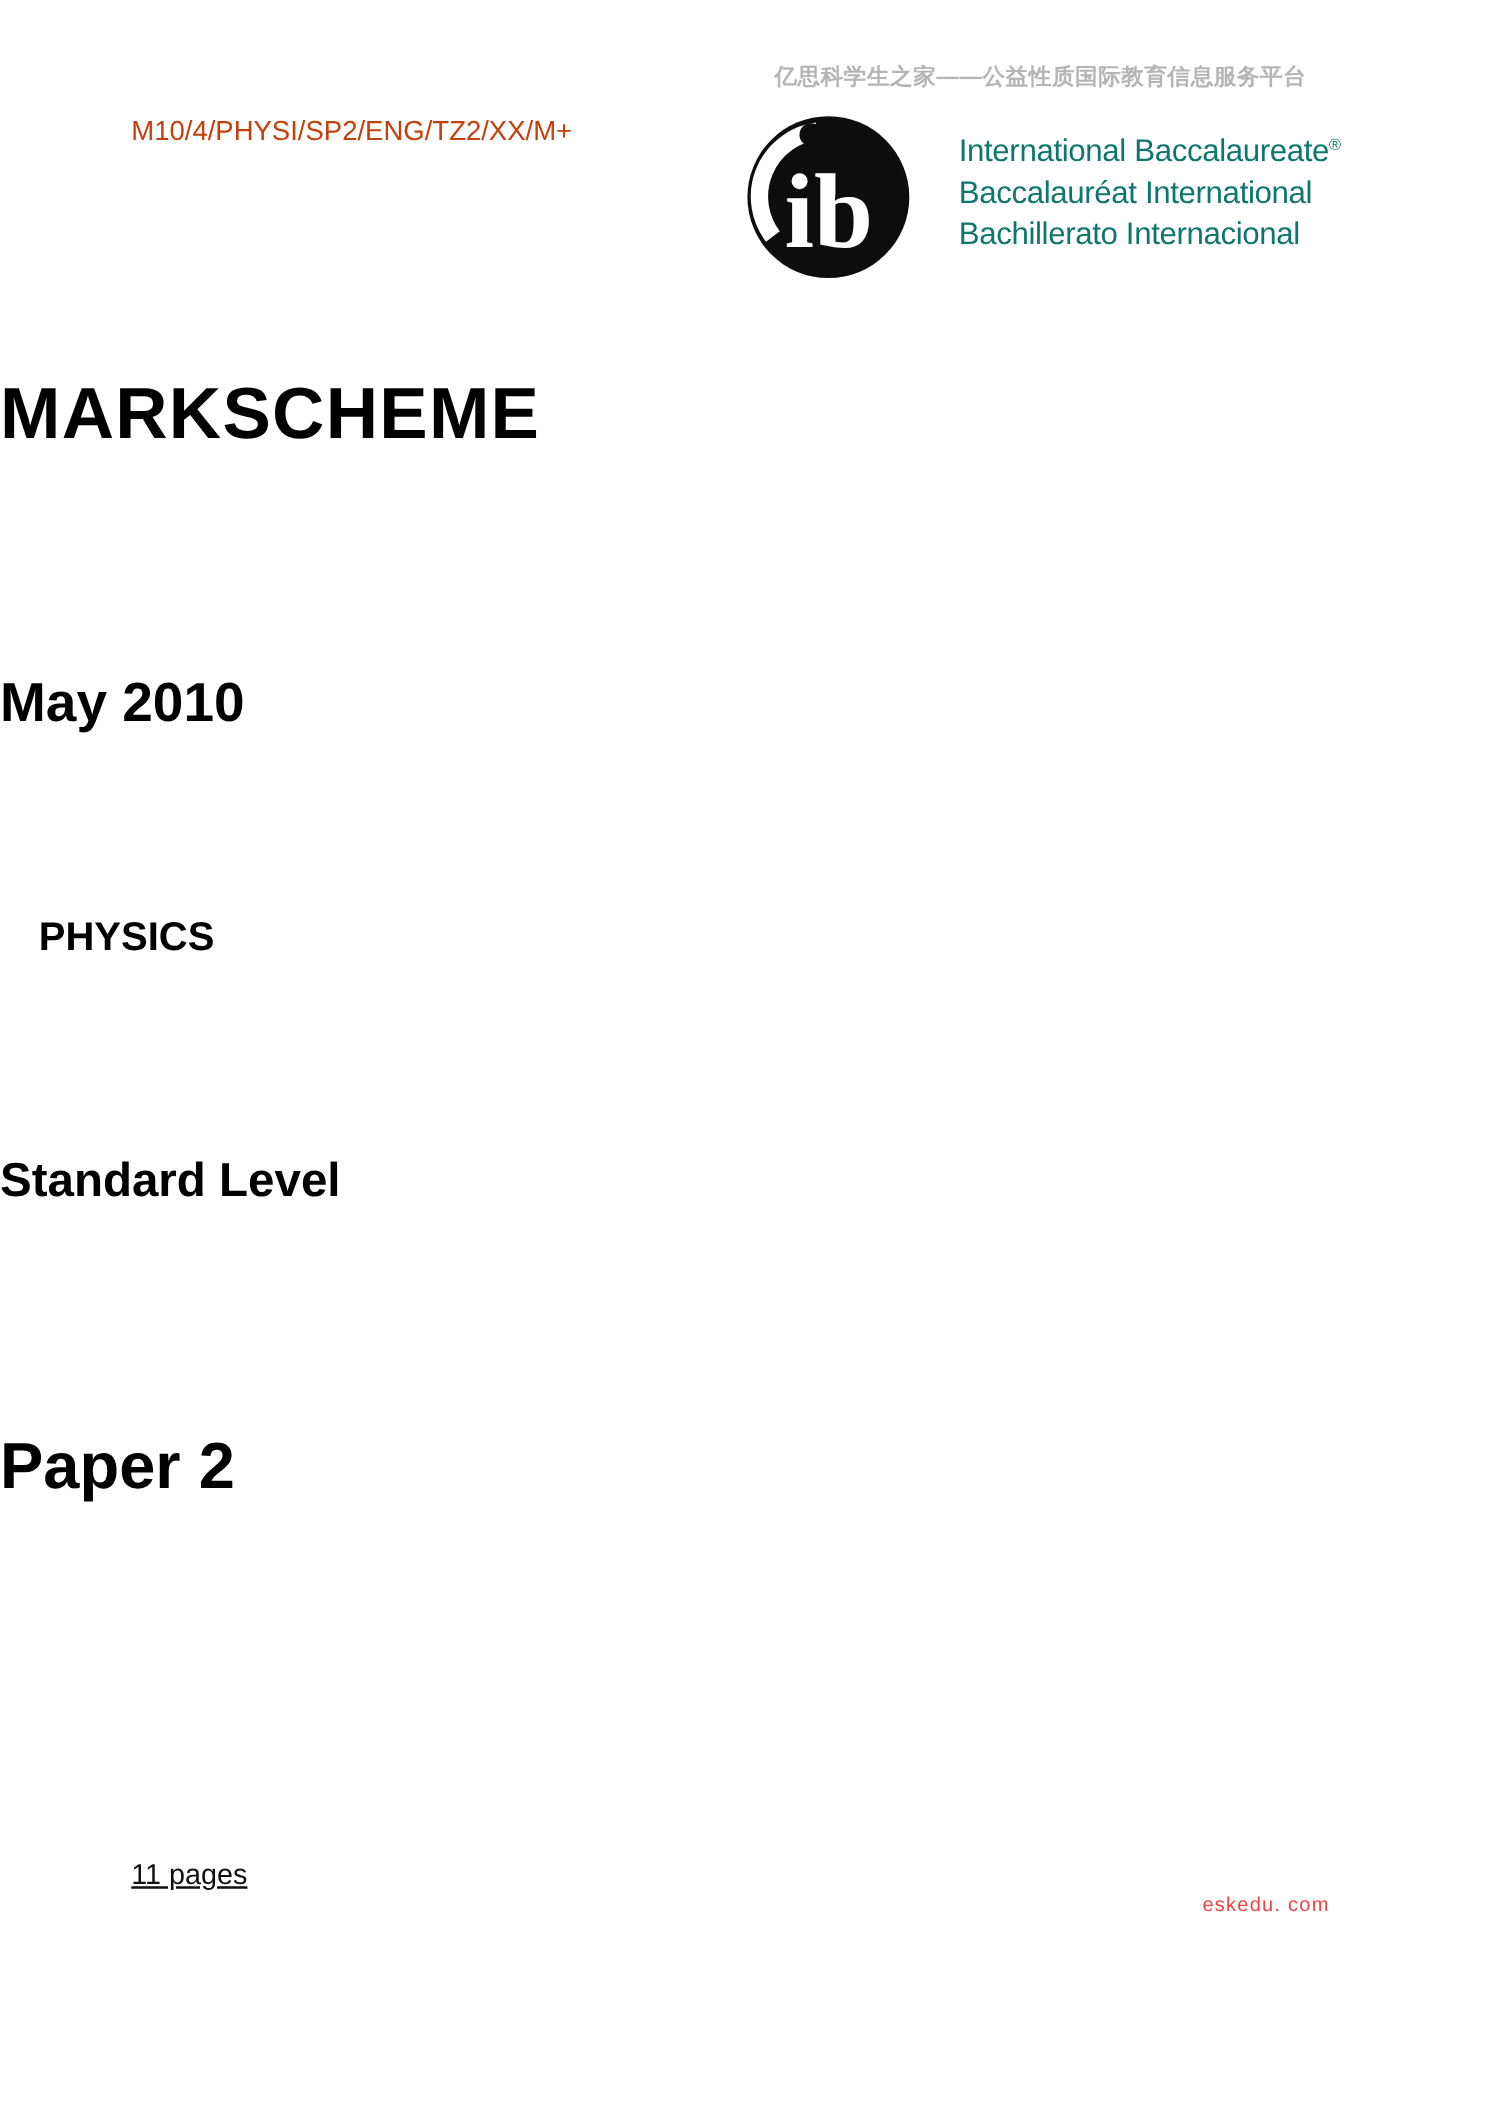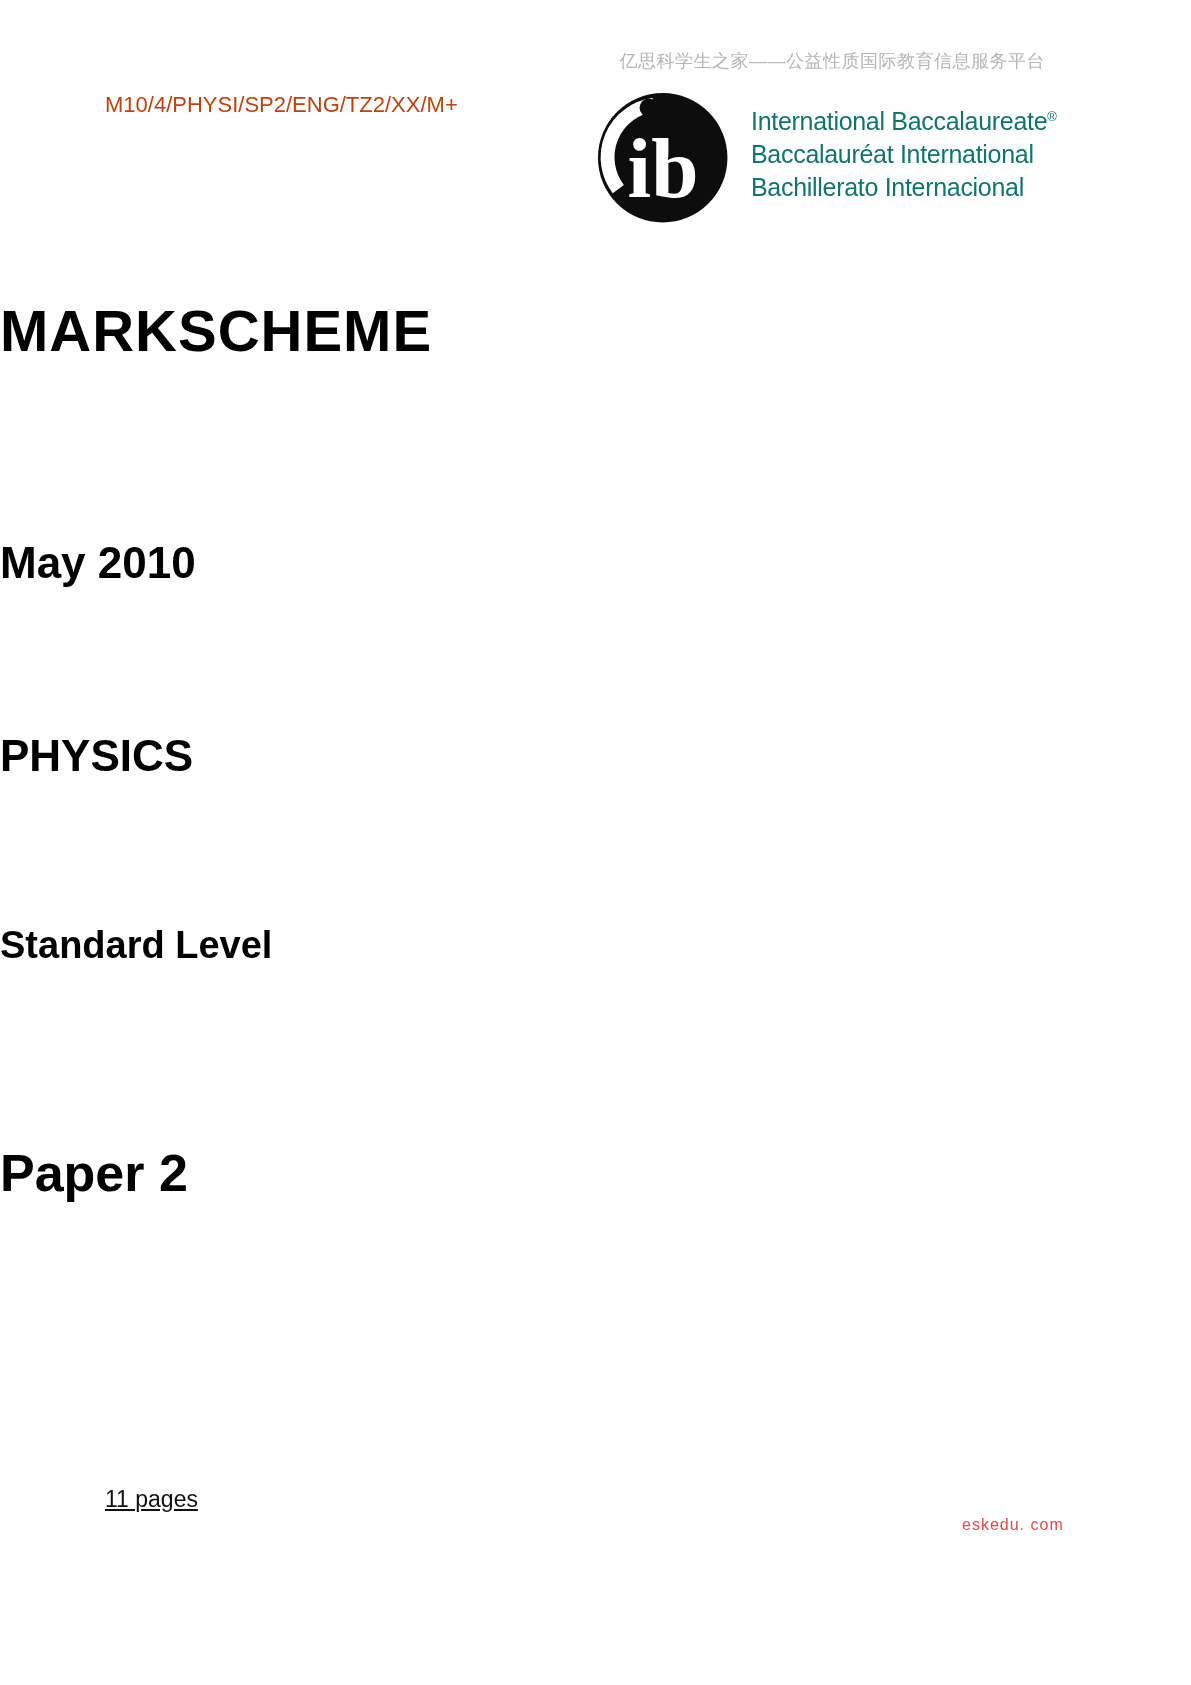--- a/index.html
+++ b/index.html
@@ -8,40 +8,41 @@
     width:1191px;height:1685px;
     background:#ffffff;
     font-family:"Liberation Sans","DejaVu Sans",sans-serif;
     color:#000;
     overflow:hidden;
   }
   .cn-watermark{
     position:absolute;top:49px;right:146px;
     font-size:18px;letter-spacing:.5px;
     color:#b5b5b5;
+    font-weight:bold;
   }
   .exam-code{
     position:absolute;top:92px;left:105px;
     font-size:22px;color:#c2410c;
   }
   .logo-row{
     position:absolute;top:80px;left:585px;
-    display:flex;align-items:center;gap:18px;
+    display:flex;align-items:center;gap:34px;
   }
   .logo-mark{width:148px;height:148px;display:block;}
   .logo-text{
     font-size:25px;line-height:33px;
     color:#0f766e;letter-spacing:-0.3px;
     white-space:nowrap;
   }
   .logo-text sup{font-size:13px;line-height:0;}
   .title-block{position:absolute;left:0;right:40px;font-weight:bold;}
   .main-title{top:298px;font-size:58px;letter-spacing:1px;line-height:1.15;}
   .session-title{top:538px;font-size:44px;line-height:1.15;}
-  .subject-title{top:731px;font-size:44px;line-height:1.15;}
+  .subject-title{top:731px;font-size:32px;line-height:1.15;padding-left:31px;}
   .level-title{top:924px;font-size:38px;line-height:1.15;}
   .paper-title{top:1144px;font-size:52px;line-height:1.15;}
   .pages-note{
     position:absolute;top:1486px;left:105px;
     font-size:23px;color:#111;text-decoration:underline;
   }
   .site-watermark{
     position:absolute;top:1516px;left:962px;
     font-size:16px;letter-spacing:1px;
     color:#ef4444;

